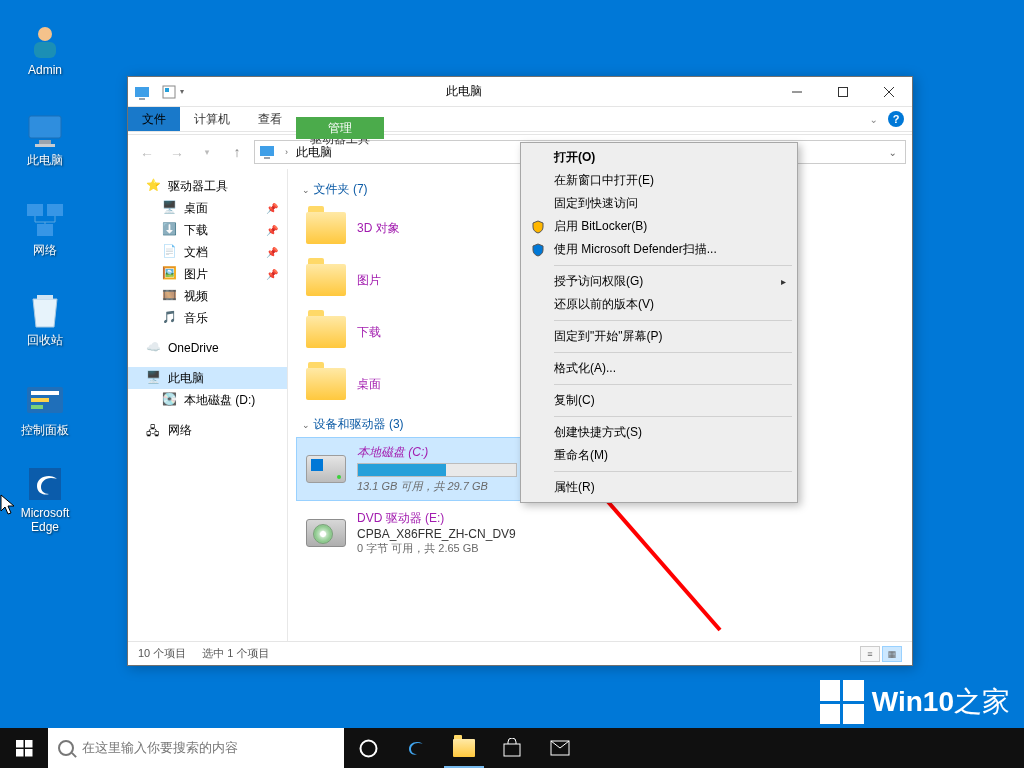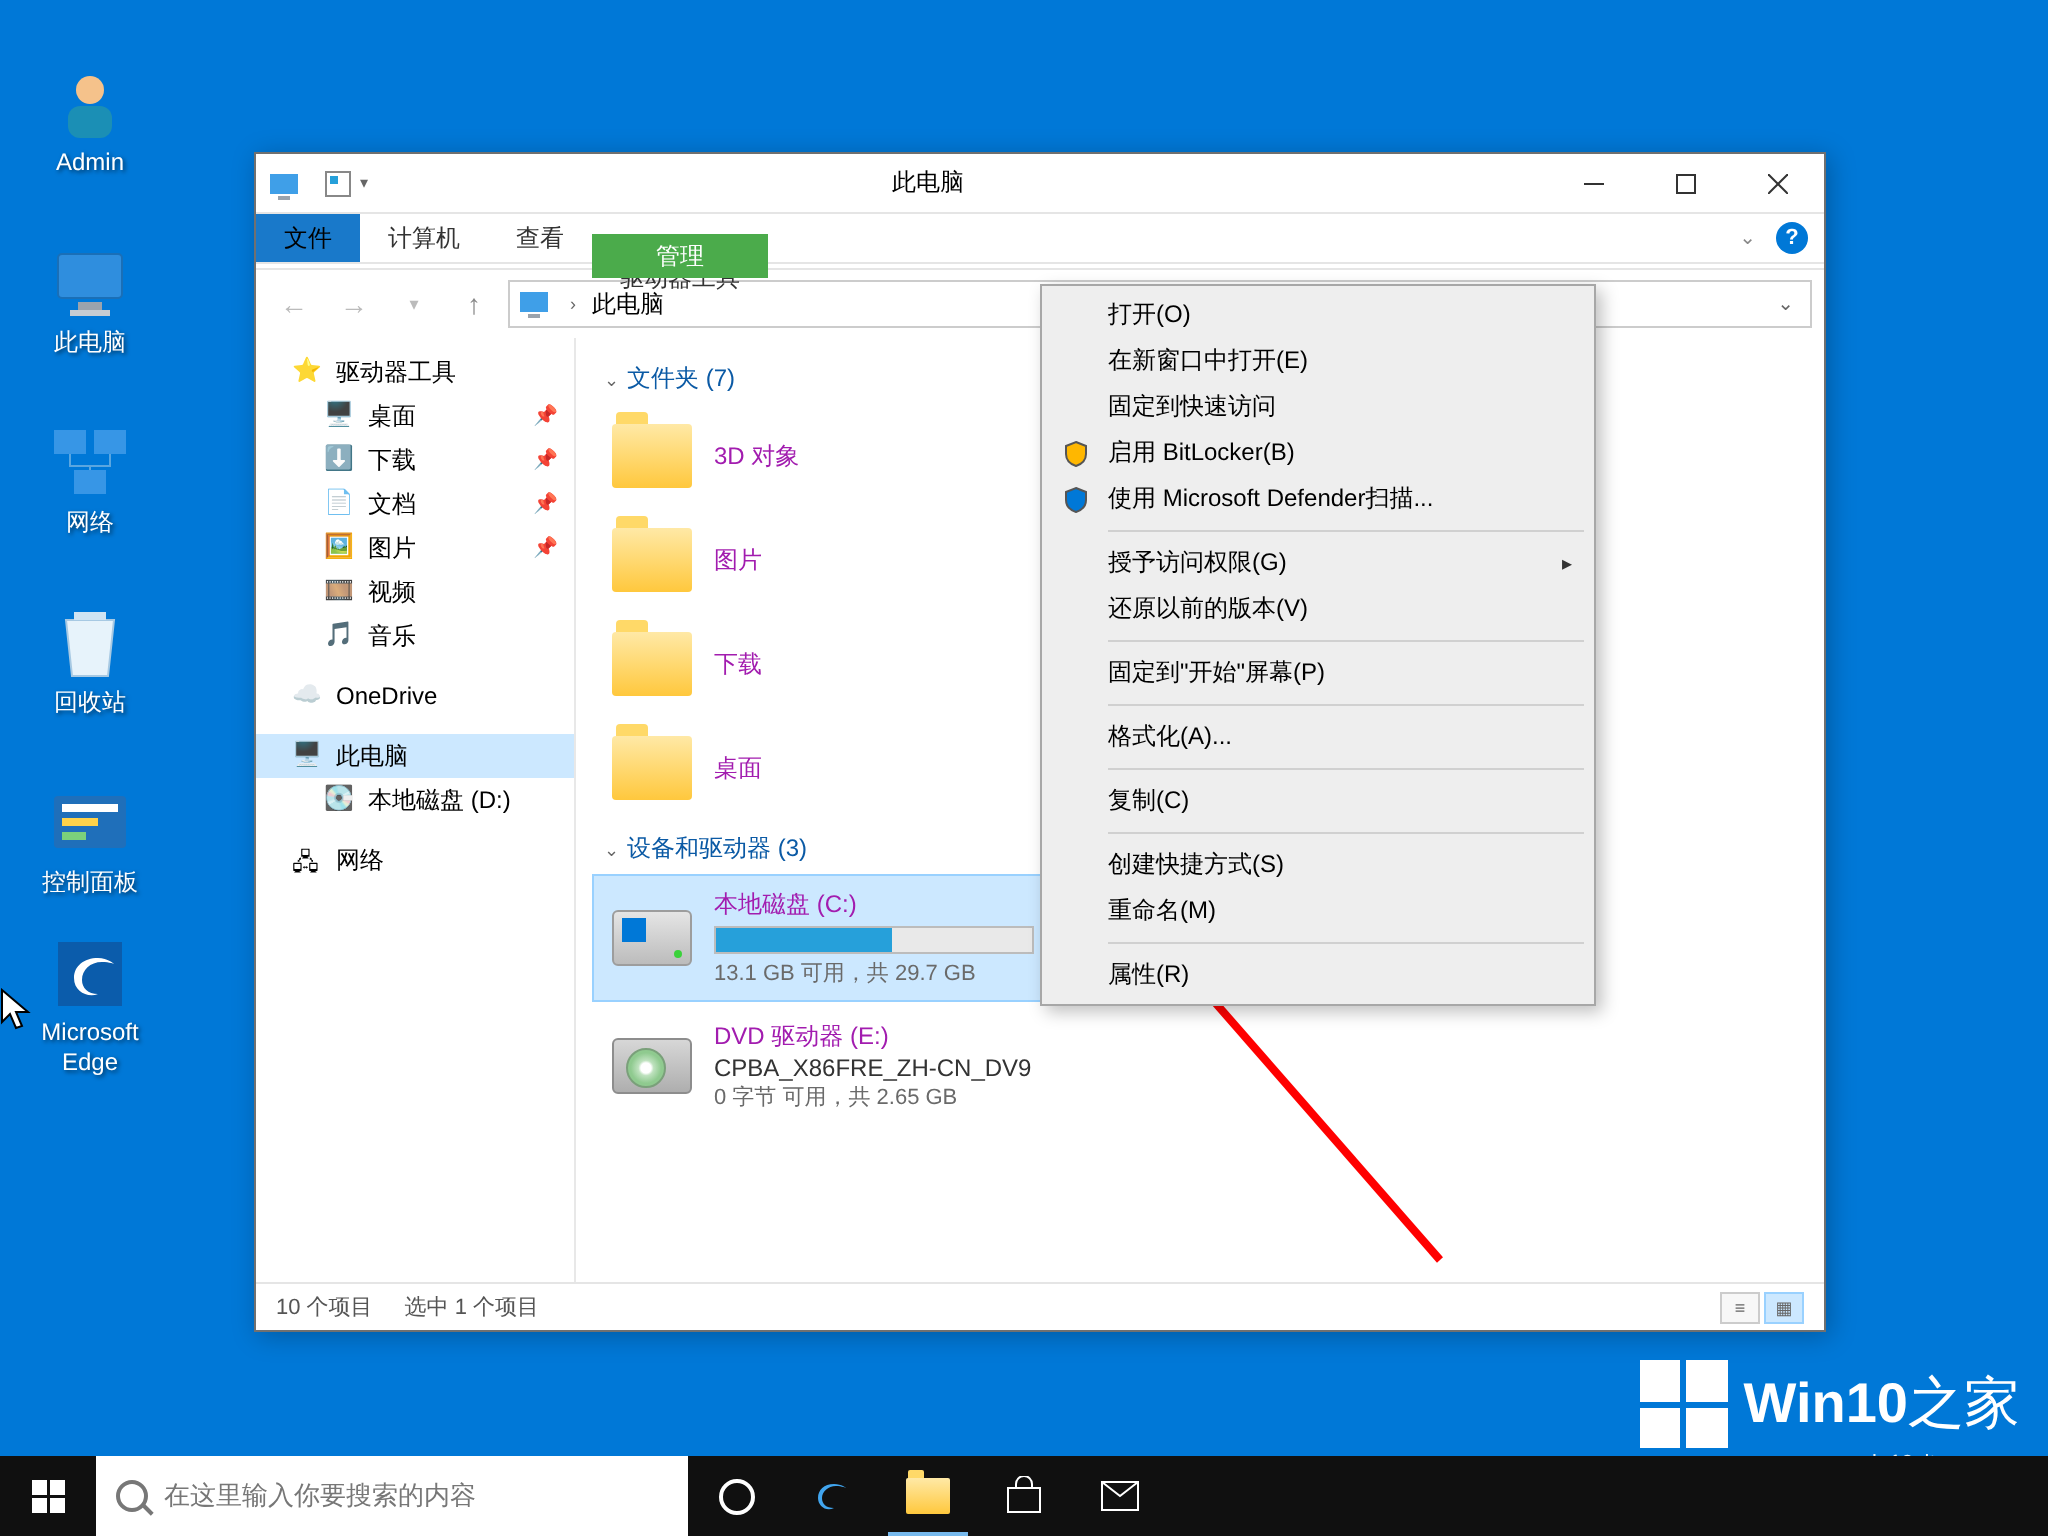--- a/index.html
+++ b/index.html
@@ -1,20 +1,20 @@
 <!DOCTYPE html>
 <html><head>
 <meta charset="utf-8">
 <style>
 * { margin: 0; padding: 0; box-sizing: border-box; font-family: "Microsoft YaHei", "Segoe UI", sans-serif; }
 body { width: 1024px; height: 768px; background: #0078d7; overflow: hidden; position: relative; }
 
 
 .desktop-icons { position: absolute; top: 10px; left: 10px; width: 70px; }
-.di { width: 70px; height: 78px; display: flex; flex-direction: column; align-items: center; justify-content: flex-end; cursor: pointer; margin-bottom: 12px; }
+.di { width: 70px; height: 78px; display: flex; flex-direction: column; align-items: center; justify-content: center; cursor: pointer; margin-bottom: 12px; }
 .di .ico { width: 40px; height: 40px; display:flex; align-items:center; justify-content:center; }
 .di span { color: #fff; font-size: 12px; text-align: center; text-shadow: 1px 1px 2px rgba(0,0,0,0.6); margin-top: 2px; line-height: 1.2; }
 
 
 .explorer { position: absolute; left: 127px; top: 76px; width: 786px; height: 590px; background: #fff; border: 1px solid #707070; display: flex; flex-direction: column; box-shadow: 2px 2px 12px rgba(0,0,0,0.25); }
 .title-row { height: 30px; display: flex; align-items: stretch; background:#fff; border-bottom:1px solid #e5e5e5; }
 .title-row .sys { width:28px; display:flex; align-items:center; justify-content:center;}
 .qat { display:flex; align-items:center; gap:4px; padding-left:6px; }
 .title-spacer { flex:1; display:flex; align-items:center; }
 .win-ctrl { display:flex; }
@@ -341,21 +341,21 @@
               <div class="tile-title">桌面</div>
             </div>
           </div>
       </div>
 
       <div class="grp-hdr">
           <span class="caret">⌄</span>
           <span>设备和驱动器 (3)</span>
         </div>
       <div class="tiles">
-        <div class="tile sel" style="height:64px;">
+        <div class="tile sel" style="height:64px;font-style:italic;">
           <div class="tile-ico">
               <div class="drive-ico win">
                 <div class="led"></div>
               </div>
             </div>
           <div class="tile-body">
             <div class="tile-title">本地磁盘 (C:)</div>
             <div class="cap-bar">
                 <div class="fill" style="width:56%;"></div>
               </div>
@@ -395,21 +395,21 @@
     <span>选中 1 个项目</span>
     <div class="views">
       <div class="vw">≡</div>
       <div class="vw active">▦</div>
     </div>
   </div>
 </div>
 
 <div class="ctx" id="ctx-menu">
     <div class="ctx-item">
-      <span style="font-weight: 400;">打开(O)</span>
+      <span style="font-weight: 700;">打开(O)</span>
     </div>
     <div class="ctx-item">
       <span>在新窗口中打开(E)</span>
     </div>
     <div class="ctx-item">
       <span>固定到快速访问</span>
     </div>
     <div class="ctx-item">
       <span class="ctx-ico">
         <svg width="14" height="14">

